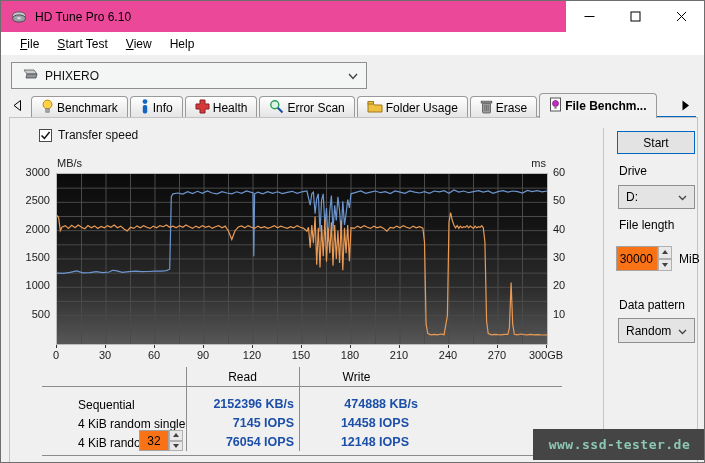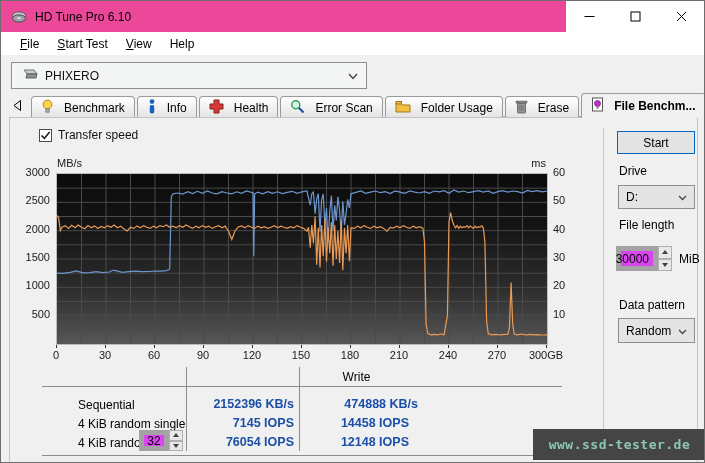--- a/index.html
+++ b/index.html
@@ -26,21 +26,21 @@
   .temp-text{position:absolute;left:415px;top:66px;font-weight:bold;font-size:13px;color:#1b4fa8;}
   .purple-btn{background:linear-gradient(#d24ad2,#a824a8);border:1px solid #8a1f8a;}
   .push-btn{position:absolute;background:#e3e3e3;border:1px solid #0067c0;box-sizing:border-box;
     display:flex;align-items:center;justify-content:center;color:#000;}
   .exit-btn{left:641px;top:61px;width:54px;height:26px;}
   
   .tabbar{position:absolute;left:0;top:92px;right:0;height:25px;}
   .tabscroll{position:absolute;top:4px;width:16px;height:17px;display:flex;align-items:center;justify-content:center;}
   .tabs{position:absolute;left:30px;top:1px;display:flex;align-items:flex-end;height:24px;}
   .tab{height:22px;border:1px solid #9a9a9a;border-bottom:none;border-radius:4px 4px 0 0;
-    background:linear-gradient(#ffffff,#e3e3e3);display:flex;align-items:center;gap:10px;
+    background:linear-gradient(#ffffff,#e3e3e3);display:flex;align-items:center;gap:3px;
     padding:0 9px;margin-right:2px;box-sizing:border-box;white-space:nowrap;color:#000;}
   .tab.active{height:25px;background:#f1f1f1;font-weight:bold;position:relative;z-index:4;}
   
   .content{position:absolute;left:8px;top:116px;width:689px;height:347px;background:#f0f0f0;
     border:1px solid #c3c3c3;box-sizing:border-box;z-index:1;}
   .vgroove{position:absolute;left:602px;top:127px;width:1px;height:328px;background:#c6c6c6;z-index:1;}
   
   .cbrow{position:absolute;left:38px;top:127px;display:flex;align-items:center;gap:6px;z-index:2;}
   .cbbox{width:13px;height:13px;background:#fff;border:1px solid #4a4a4a;box-sizing:border-box;
     display:flex;align-items:center;justify-content:center;}
@@ -49,21 +49,21 @@
   .chart-plot{position:absolute;left:40px;top:17px;width:490px;height:170px;border:1px solid #b9bdbd;box-sizing:content-box;
     background:linear-gradient(180deg,#0b0b0b 0%,#141414 30%,#2d2d2d 68%,#575757 100%);}
   .axis-unit{position:absolute;top:1px;font-size:11px;color:#1a1a1a;}
   .ticklabel{position:absolute;font-size:11px;color:#1a1a1a;}
   
   .ctl-label{position:absolute;color:#000;z-index:2;}
   .combo{position:absolute;height:24px;background:#e4e4e4;border:1px solid #8f8f8f;box-sizing:border-box;
     display:flex;align-items:center;padding:0 7px;z-index:2;color:#000;}
   .combo .chev{margin-left:auto;}
   .spinwrap{position:absolute;display:flex;z-index:2;}
-  .spinbox{background:#d946ef;border:5px solid #a3a3a3;box-sizing:border-box;display:flex;align-items:center;
+  .spinbox{background:#f97316;border:1px solid #a3a3a3;box-sizing:border-box;display:flex;align-items:center;
     justify-content:flex-end;padding-right:4px;color:#000;}
   .spinner{display:flex;flex-direction:column;width:14px;}
   .spinner .sbtn{flex:1;background:#e8e8e8;border:1px solid #b0b0b0;box-sizing:border-box;
     display:flex;align-items:center;justify-content:center;}
   .tri-up{width:0;height:0;border-left:3px solid transparent;border-right:3px solid transparent;border-bottom:4px solid #404040;}
   .tri-down{width:0;height:0;border-left:3px solid transparent;border-right:3px solid transparent;border-top:4px solid #404040;}
   
   .res-hline{position:absolute;height:1px;background:#8c8c8c;z-index:2;}
   .res-vline{position:absolute;width:1px;background:#8c8c8c;z-index:2;}
   .res-header{position:absolute;text-align:center;color:#000;z-index:2;}
@@ -377,20 +377,21 @@
     <span>Random</span>
     <span class="chev"><svg width="9" height="6" viewBox="0 0 9 6">
           <polyline points="1,1 4.5,4.5 8,1" fill="none" stroke="#444" stroke-width="1.3"></polyline>
         </svg></span>
   </div>
 
   <div class="res-vline" style="left:185px;top:366px;height:84px;"></div>
   <div class="res-vline" style="left:298px;top:366px;height:84px;"></div>
   <div class="res-hline" style="left:41px;top:385px;width:520px;"></div>
   <div class="res-hline" style="left:41px;top:454px;width:520px;"></div>
+  <div class="res-header" style="left:190px;top:369px;width:103px;">Read</div>
   <div class="res-header" style="left:303px;top:369px;width:105px;">Write</div>
 
   <div class="res-label" style="top:397px;">Sequential</div>
   <div class="res-val" style="left:190px;top:396px;width:103px;">2152396 KB/s</div>
   <div class="res-val" style="left:312px;top:396px;width:105px;">474888 KB/s</div>
 
   <div class="res-label" style="top:416px;">4 KiB random single</div>
   <div class="res-val" style="left:190px;top:415px;width:103px;">7145 IOPS</div>
   <div class="res-val" style="left:303px;top:415px;width:105px;">14458 IOPS</div>
 

